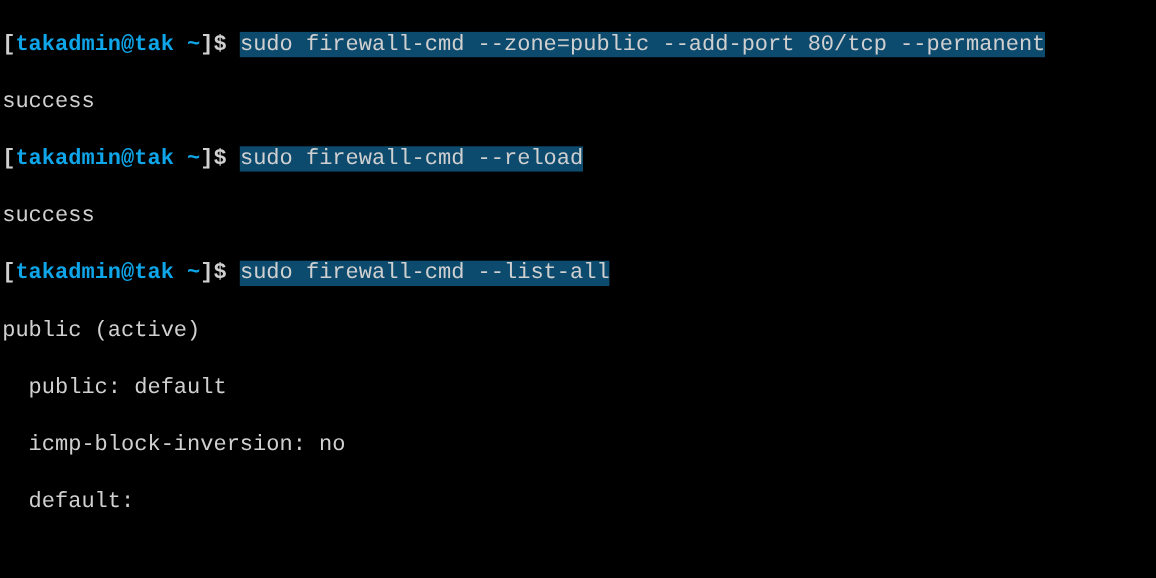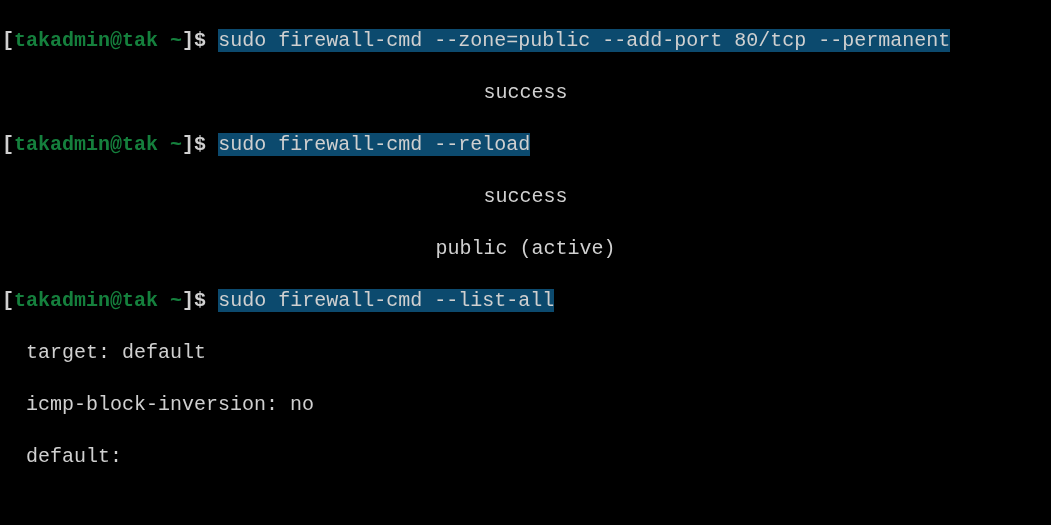--- a/index.html
+++ b/index.html
@@ -19,53 +19,52 @@
       overflow: hidden;
     }
     .terminal {
       white-space: pre;
     }
     .prompt-bracket {
       color: #d0d0d0;
       font-weight: bold;
     }
     .prompt-user {
-      color: #15803d;
+      color: #0ea5e9;
       font-weight: bold;
     }
     .prompt-dollar {
       color: #d0d0d0;
       font-weight: bold;
     }
     .cmd-highlight {
       background-color: #0c4a6e;
       color: #d0d0d0;
     }
     .output {
       color: #d0d0d0;
-      text-align: center;
     }
     .output-indent {
       color: #d0d0d0;
     }
     .line {
       display: block;
     }
   </style>
 </head>
 <body>
 
 <div class="terminal">
 <span class="line"><span class="prompt-bracket">[</span><span class="prompt-user">takadmin</span><span class="prompt-user">@</span><span class="prompt-user">tak</span><span class="prompt-user"> </span><span class="prompt-user">~</span><span class="prompt-bracket">]</span><span class="prompt-dollar">$</span><span> </span><span class="cmd-highlight">sudo firewall-cmd --zone=public --add-port 80/tcp --permanent</span></span>
 <span class="line output">success</span>
 <span class="line"><span class="prompt-bracket">[</span><span class="prompt-user">takadmin</span><span class="prompt-user">@</span><span class="prompt-user">tak</span><span class="prompt-user"> </span><span class="prompt-user">~</span><span class="prompt-bracket">]</span><span class="prompt-dollar">$</span><span> </span><span class="cmd-highlight">sudo firewall-cmd --reload</span></span>
 <span class="line output">success</span>
+<span class="line"><span class="prompt-bracket">[</span><span class="prompt-user">takadmin</span><span class="prompt-user">@</span><span class="prompt-user">tak</span><span class="prompt-user"> </span><span class="prompt-user">~</span><span class="prompt-bracket">]</span><span class="prompt-dollar">$</span><span> </span><span class="cmd-highlight">sudo firewall-cmd --list-all</span></span>
 <span class="line output">public (active)</span>
-<span class="line"><span class="prompt-bracket">[</span><span class="prompt-user">takadmin</span><span class="prompt-user">@</span><span class="prompt-user">tak</span><span class="prompt-user"> </span><span class="prompt-user">~</span><span class="prompt-bracket">]</span><span class="prompt-dollar">$</span><span> </span><span class="cmd-highlight">sudo firewall-cmd --list-all</span></span>
-<span class="line output-indent">  target: default</span>
+<span class="line output-indent">  public: default</span>
 <span class="line output-indent">  icmp-block-inversion: no</span>
 <span class="line output-indent">  default:</span>
 
 
 
 
 
 
 
 

